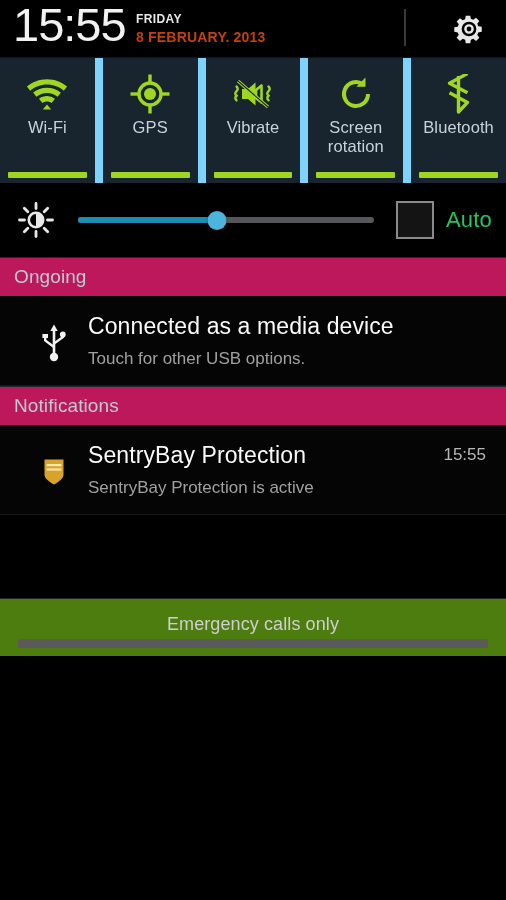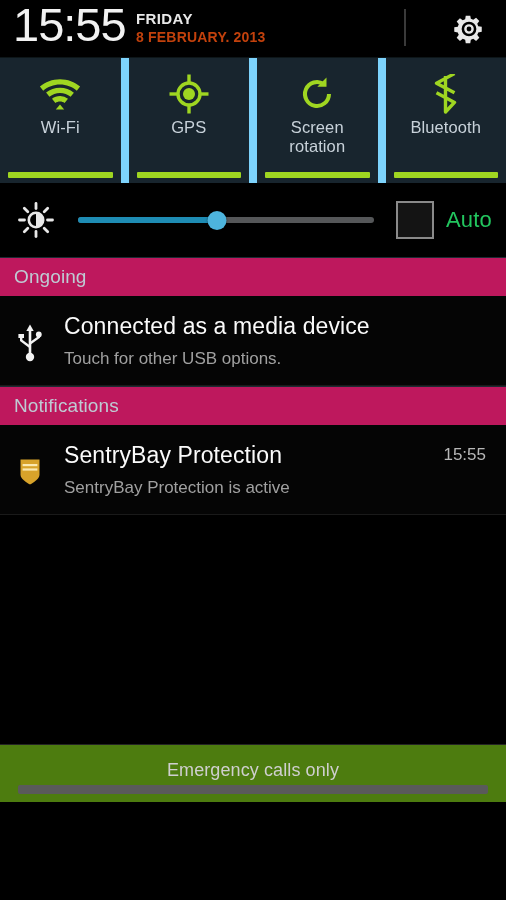--- a/index.html
+++ b/index.html
@@ -4,21 +4,21 @@
 <style>
   * { margin:0; padding:0; box-sizing:border-box; }
   html, body {
     width:506px; height:900px;
     background:#000;
     font-family:"Liberation Sans", sans-serif;
     overflow:hidden;
   }
   #shade {
     position:relative;
-    width:506px; height:802px;
+    width:506px; height:656px;
     background:#000;
     display:flex; flex-direction:column;
   }
 
   
   .statusbar {
     position:relative;
     height:57px;
     background:#000;
     flex:0 0 57px;
@@ -28,21 +28,21 @@
     position:absolute; left:13px; top:-3px;
     font-size:47px; line-height:56px;
     color:#f2f2f2; font-weight:300;
     letter-spacing:-1px;
   }
   .datewrap {
     position:absolute; left:136px; top:10px;
     line-height:18px;
   }
   .dow {
-    font-size:15px; color:#e8e8e8; font-weight:bold;
+    font-size:12px; color:#e8e8e8; font-weight:bold;
     letter-spacing:0.4px; display:block;
   }
   .fulldate {
     font-size:14px; color:#c2410c; font-weight:bold;
     letter-spacing:0.2px; display:block;
   }
   .vdiv {
     position:absolute; left:404px; top:9px;
     width:2px; height:37px; background:#3a3a3a;
   }
@@ -145,21 +145,21 @@
   }
   .sechead span {
     font-size:19px; color:#bfcbd4;
     letter-spacing:0.1px;
   }
 
   
   .notif {
     background:#050505;
     display:flex;
-    padding:14px 12px 14px 4px;
+    padding:14px 12px 14px 28px;
     cursor:pointer;
     position:relative;
   }
   .notif.ongoing { flex:0 0 87px; }
   .notif.regular { flex:0 0 87px; }
   .nicon {
     flex:0 0 52px;
     display:flex; align-items:center; justify-content:center;
     padding-top:4px;
   }
@@ -250,20 +250,34 @@
           <rect x="18.3" y="0.5" width="3.4" height="8" fill="#9fd621"></rect>
           <rect x="18.3" y="31.5" width="3.4" height="8" fill="#9fd621"></rect>
           <rect x="0.5" y="18.3" width="8" height="3.4" fill="#9fd621"></rect>
           <rect x="31.5" y="18.3" width="8" height="3.4" fill="#9fd621"></rect>
         </svg>
       </div>
       <div class="tlabel">GPS</div>
       <div class="tbar"></div>
     </div>
 
+    <div class="toggle">
+      <div class="ticon">
+        <svg width="46" height="38" viewBox="0 0 46 38">
+          <path fill="#9fd621" d="M25.5 7.5 18 14H12v10h6l7.5 6.5z"></path>
+          <path fill="none" stroke="#9fd621" stroke-width="2.6" stroke-linejoin="round" d="M31.5 10.5v17l-5.5-4.6v-7.8z"></path>
+          <path fill="none" stroke="#9fd621" stroke-width="2.4" stroke-linecap="round" d="M6.5 11.5c1.6 1.3 1.6 3.3 0 4.6-1.6 1.3-1.6 3.3 0 4.6-1.6 1.3-1.6 3.3 0 4.6"></path>
+          <path fill="none" stroke="#9fd621" stroke-width="2.4" stroke-linecap="round" d="M38.5 11.5c1.6 1.3 1.6 3.3 0 4.6-1.6 1.3-1.6 3.3 0 4.6-1.6 1.3-1.6 3.3 0 4.6"></path>
+          <line x1="8" y1="6" x2="38" y2="32" stroke="#9fd621" stroke-width="3.2"></line>
+          <line x1="8" y1="6" x2="38" y2="32" stroke="#18252e" stroke-width="1.1"></line>
+        </svg>
+      </div>
+      <div class="tlabel">Vibrate</div>
+      <div class="tbar"></div>
+    </div>
 
     <div class="toggle">
       <div class="ticon">
         <svg width="38" height="38" viewBox="0 0 38 38">
           <path fill="none" stroke="#9fd621" stroke-width="4" d="M31 19a12 12 0 1 1-5.2-9.9"></path>
           <path fill="#9fd621" d="M28.5 2.5v9.2h-9.2z"></path>
         </svg>
       </div>
       <div class="tlabel"><span>Screen</span><br><span>rotation</span></div>
       <div class="tbar"></div>

